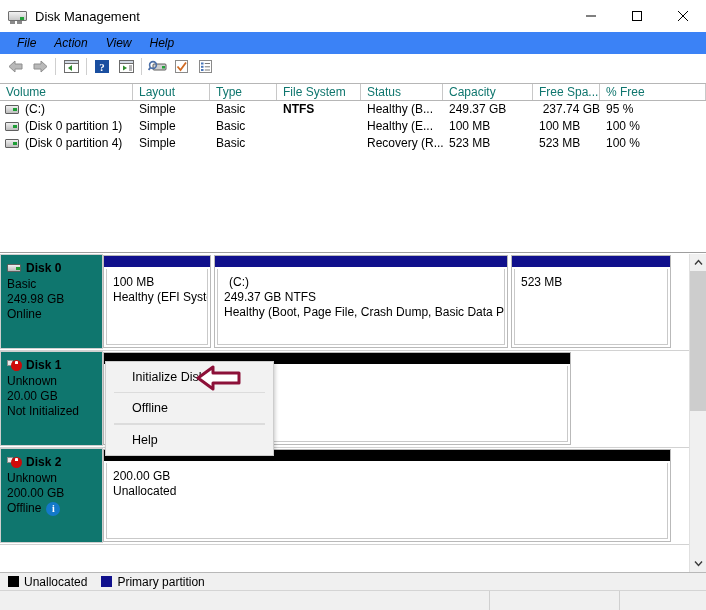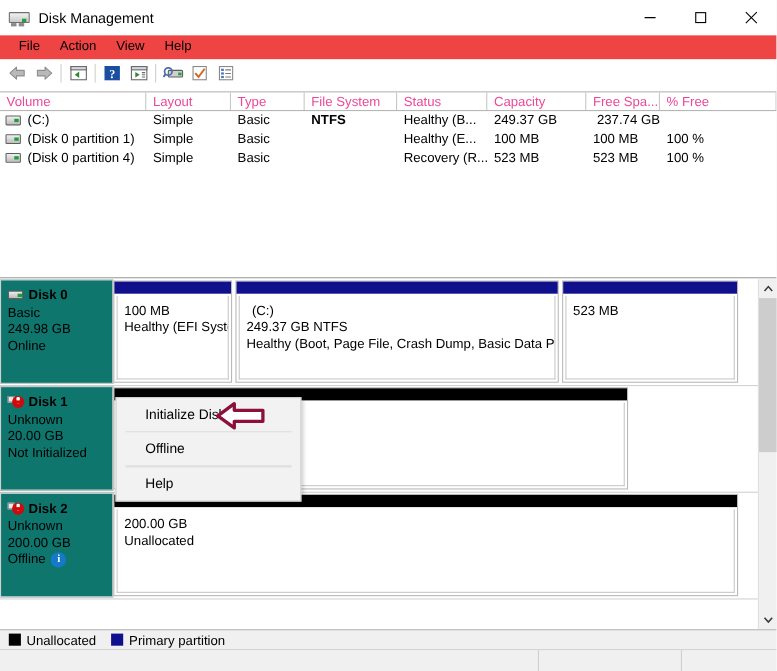--- a/index.html
+++ b/index.html
@@ -17,33 +17,33 @@
   .ti-body{position:absolute;left:0;top:3px;width:19px;height:10px;background:linear-gradient(#f2f2f2,#c9c9c9);border:1px solid #6e6e6e;border-radius:1px;box-sizing:border-box;}
   .ti-led{position:absolute;right:2px;top:5px;width:4px;height:3px;background:#23a13a;}
   .ti-slot1{position:absolute;left:2px;top:13px;width:5px;height:3px;background:#8a8a8a;}
   .ti-slot2{position:absolute;left:9px;top:13px;width:5px;height:3px;background:#8a8a8a;}
   .title-text{font-size:13px;color:#000;}
   .win-btns{position:absolute;right:0;top:0;height:32px;display:flex;}
   .win-btn{width:46px;height:32px;display:flex;align-items:center;justify-content:center;}
   .win-btn svg{display:block;}
 
   
-  .menubar{height:22px;background:#ef4444;display:flex;align-items:flex-start;padding-left:8px;}
+  .menubar{height:22px;background:#3b82f6;display:flex;align-items:center;padding-left:8px;font-style:italic;}
   .menu-item{padding:2px 9px;font-size:12px;color:#000;}
 
   
   .toolbar{height:24px;background:#ffffff;display:flex;align-items:center;padding-left:4px;border-bottom:1px solid #ffffff;}
   .tb-btn{width:24px;height:22px;display:flex;align-items:center;justify-content:center;}
   .tb-sep{width:1px;height:17px;background:#cfcfcf;margin:0 3px;}
   .tb-btn svg{display:block;}
 
   
   .vol-panel{position:absolute;left:0;top:83px;width:706px;height:170px;background:#ffffff;box-sizing:border-box;border-bottom:1px solid #9e9e9e;}
   .vl-header{display:flex;height:18px;background:#ffffff;border-top:1px solid #b6b6b6;border-bottom:1px solid #b6b6b6;box-sizing:border-box;}
-  .vl-th{position:relative;font-size:12px;color:#ec4899;padding-left:6px;line-height:16px;box-sizing:border-box;border-right:1px solid #c8c8c8;white-space:nowrap;overflow:hidden;}
+  .vl-th{position:relative;font-size:12px;color:#0f766e;padding-left:6px;line-height:16px;box-sizing:border-box;border-right:1px solid #c8c8c8;white-space:nowrap;overflow:hidden;}
   .vl-row{display:flex;height:17px;align-items:center;}
   .vl-td{font-size:12px;color:#000;padding-left:6px;line-height:17px;box-sizing:border-box;white-space:nowrap;overflow:hidden;}
   .vl-td.first{display:flex;align-items:center;padding-left:5px;}
   .drive-ico{width:14px;height:9px;position:relative;margin-right:6px;flex:0 0 auto;}
   .drive-ico .b{position:absolute;inset:0;background:linear-gradient(#efefef,#bdbdbd);border:1px solid #5f5f5f;border-radius:1px;box-sizing:border-box;}
   .drive-ico .l{position:absolute;right:2px;top:3px;width:4px;height:3px;background:#1f9e36;}
 
   
   .gfx{position:absolute;left:0;top:254px;width:706px;height:318px;background:#ffffff;overflow:hidden;}
   .gfx-inner{position:absolute;left:0;top:0;width:689px;height:318px;}
@@ -222,20 +222,21 @@
               <div class="l"></div>
             </div>
             <span>(C:)</span>
           </div>
           <div class="vl-td" style="width: 77px;">Simple</div>
           <div class="vl-td" style="width: 67px;">Basic</div>
           <div class="vl-td" style="width: 84px; font-weight: bold;">NTFS</div>
           <div class="vl-td" style="width: 82px;">Healthy (B...</div>
           <div class="vl-td" style="width: 90px;">249.37 GB</div>
           <div class="vl-td" style="width: 67px; text-align: right;">237.74 GB</div>
+          <div class="vl-td" style="width: 106px;">95 %</div>
         </div>
         <div class="vl-row">
           <div class="vl-td first" style="width: 133px;">
             <div class="drive-ico">
               <div class="b"></div>
               <div class="l"></div>
             </div>
             <span>(Disk 0 partition 1)</span>
           </div>
           <div class="vl-td" style="width: 77px;">Simple</div>

